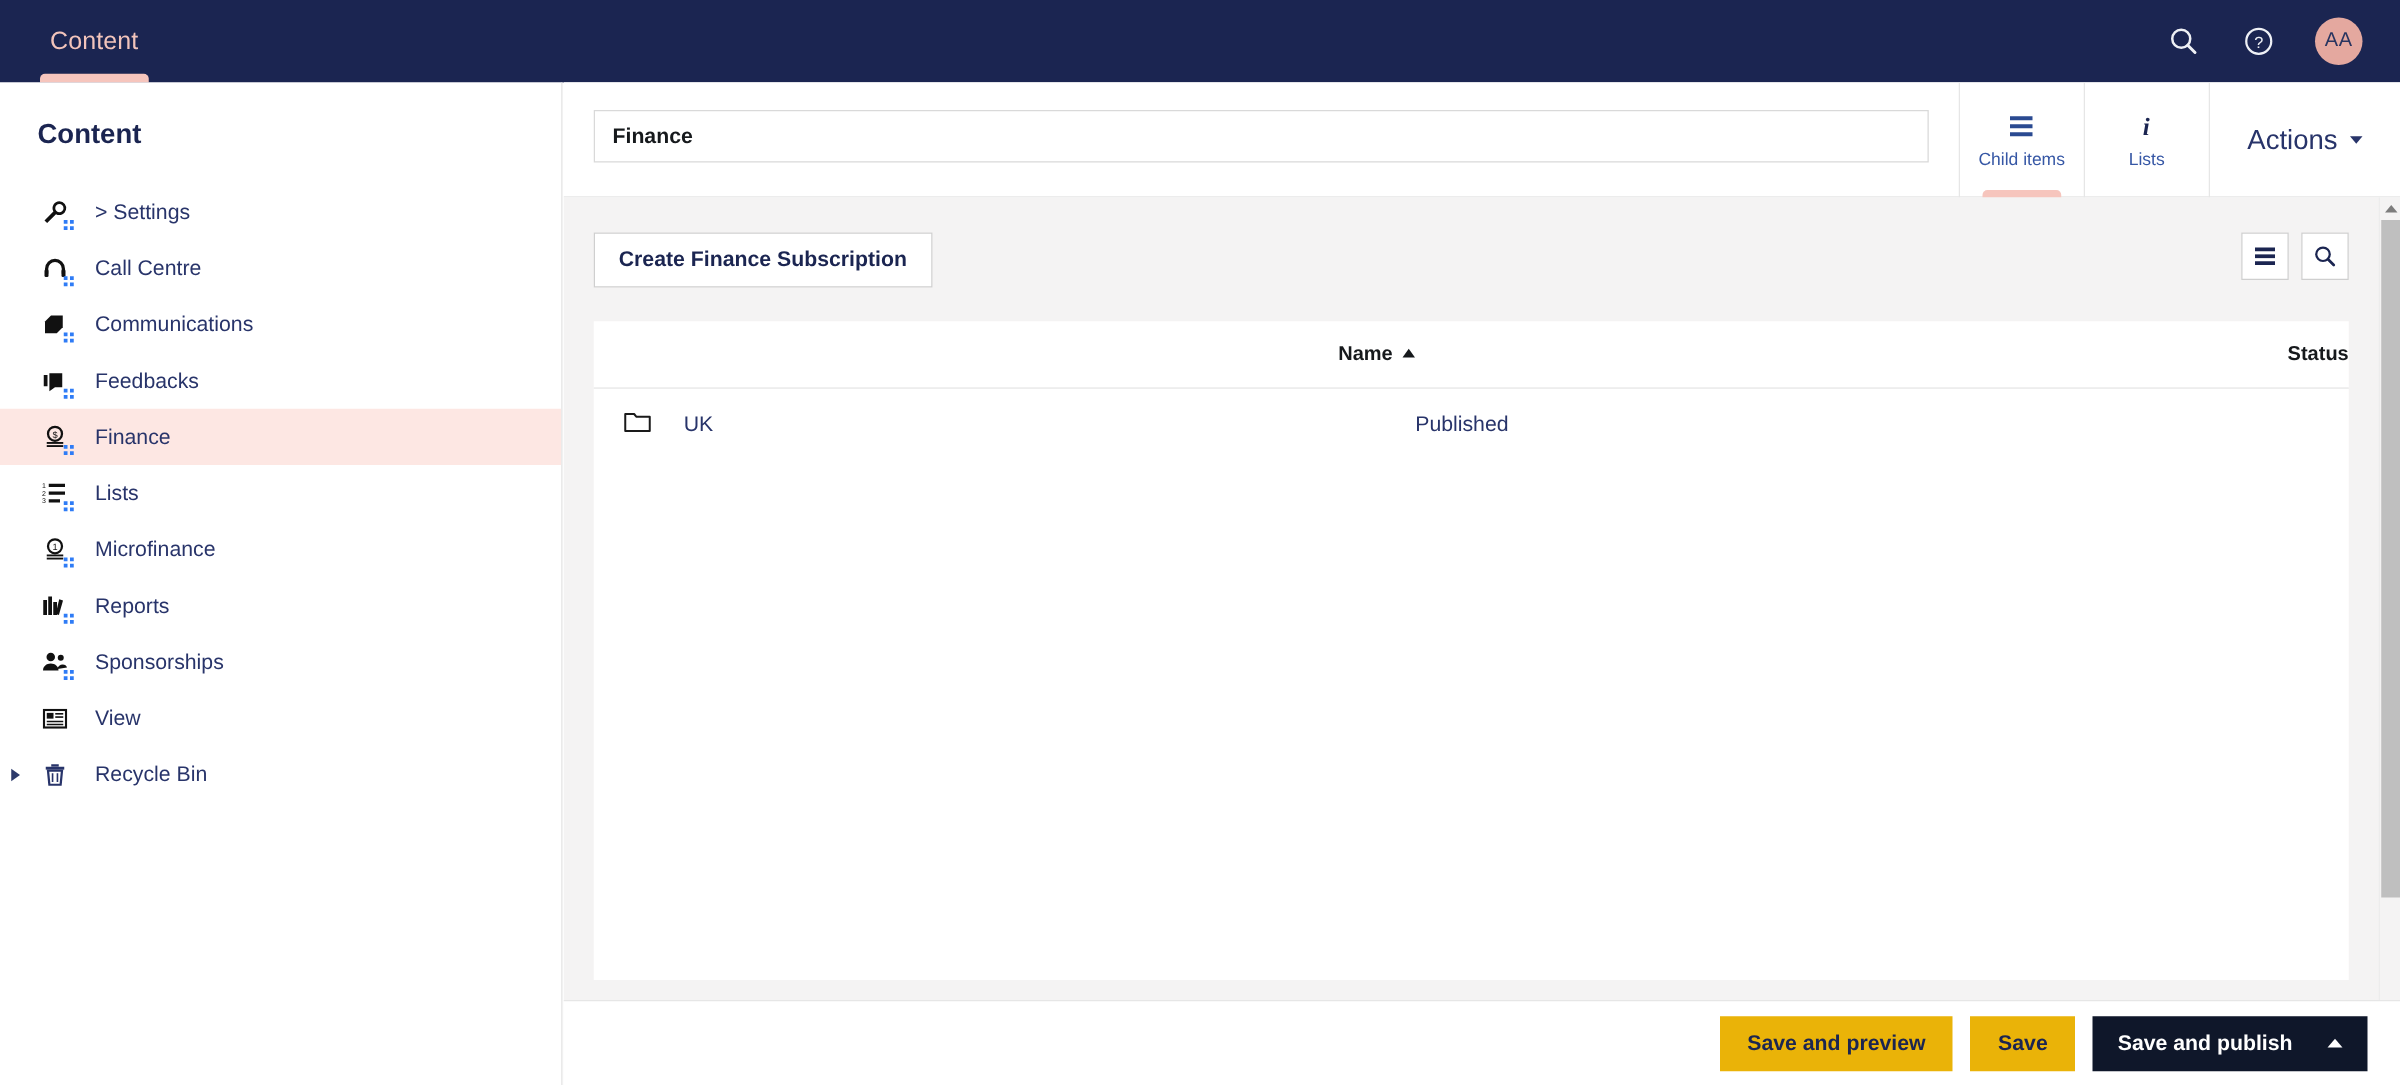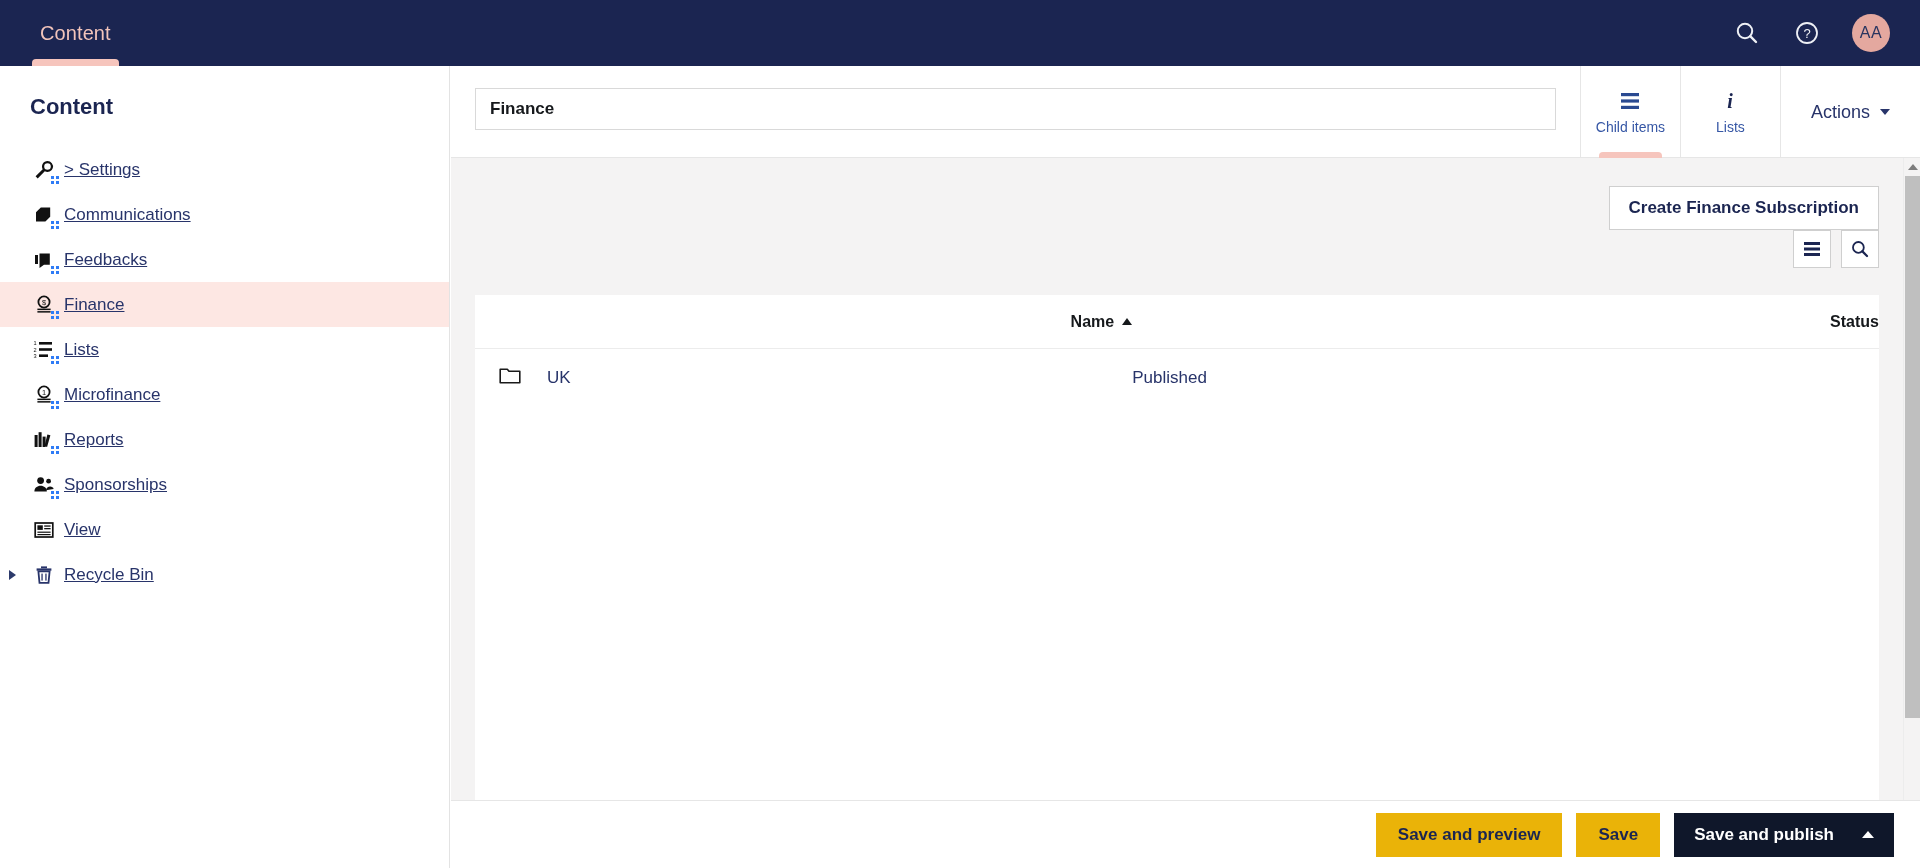--- a/index.html
+++ b/index.html
@@ -101,24 +101,23 @@
     position: absolute;
     width: 3px; height: 3px;
     background: #2f7cf6;
     display: block;
   }
   .dots i:nth-child(1){ left:0; top:0; }
   .dots i:nth-child(2){ left:5px; top:0; }
   .dots i:nth-child(3){ left:0; top:5px; }
   .dots i:nth-child(4){ left:5px; top:5px; }
   .nav-label {
-    margin-left: 6px;
+    margin-left: 18px;
     font-size: 17px;
     color: #28346a;
-    text-decoration: underline;
   }
 
   
   .main {
     position: absolute; top: 66px; left: 451px;
     width: 1469px; height: 802px;
     background: #ffffff;
   }
 
   
@@ -165,21 +164,21 @@
     background: #f6c5bd;
     border-radius: 4px 4px 0 0;
   }
   .actions-wrap {
     border-left: 1px solid #e6e6e6;
     height: 92px;
     display: flex; align-items: center;
     padding: 0 30px;
     cursor: pointer;
   }
-  .actions-label { font-size: 18px; color: #28346a; }
+  .actions-label { font-size: 22px; color: #28346a; }
   .actions-caret {
     margin-left: 10px;
     width: 0; height: 0;
     border-top: 6px solid #28346a;
     border-left: 5px solid transparent;
     border-right: 5px solid transparent;
   }
 
   
   .editor-body {
@@ -187,23 +186,22 @@
     height: 710px;
     background: #f4f3f3;
     display: flex;
   }
   .editor-scrollarea {
     flex: 1 1 auto;
     padding: 28px 0 0 0;
     overflow: hidden;
   }
   .toolbar {
-    display: flex; align-items: flex-end;
+    display: flex; align-items: flex-start;
     padding: 0 24px 0 24px;
-    flex-direction: column;
   }
   .create-btn {
     background: #ffffff;
     border: 1px solid #cfcfcf;
     color: #1b2551;
     font-family: "Liberation Sans", sans-serif;
     font-size: 17px;
     font-weight: bold;
     padding: 11px 19px;
     cursor: pointer;
@@ -350,20 +348,36 @@
         <span class="dots">
             <i></i>
             <i></i>
             <i></i>
             <i></i>
           </span>
       </span>
       <span class="nav-label">&gt; Settings</span>
     </div>
 
+    <div class="nav-item">
+      <span class="nav-icon">
+        <svg width="22" height="22" viewBox="0 0 22 22">
+            <path d="M11 3a8 8 0 0 0-8 8v4h2.6v-4a5.4 5.4 0 0 1 10.8 0v4H19v-4a8 8 0 0 0-8-8z" fill="#111"></path>
+            <rect x="2.6" y="11.6" width="3.2" height="6" rx="1.1" fill="#111"></rect>
+            <rect x="16.2" y="11.6" width="3.2" height="6" rx="1.1" fill="#111"></rect>
+          </svg>
+        <span class="dots">
+            <i></i>
+            <i></i>
+            <i></i>
+            <i></i>
+          </span>
+      </span>
+      <span class="nav-label">Call Centre</span>
+    </div>
 
     <div class="nav-item">
       <span class="nav-icon">
         <svg width="22" height="22" viewBox="0 0 22 22">
             <path d="M3 8.2 7.8 3.4h9.4v9.4L12.4 17.6H3z" fill="#111"></path>
           </svg>
         <span class="dots">
             <i></i>
             <i></i>
             <i></i>

